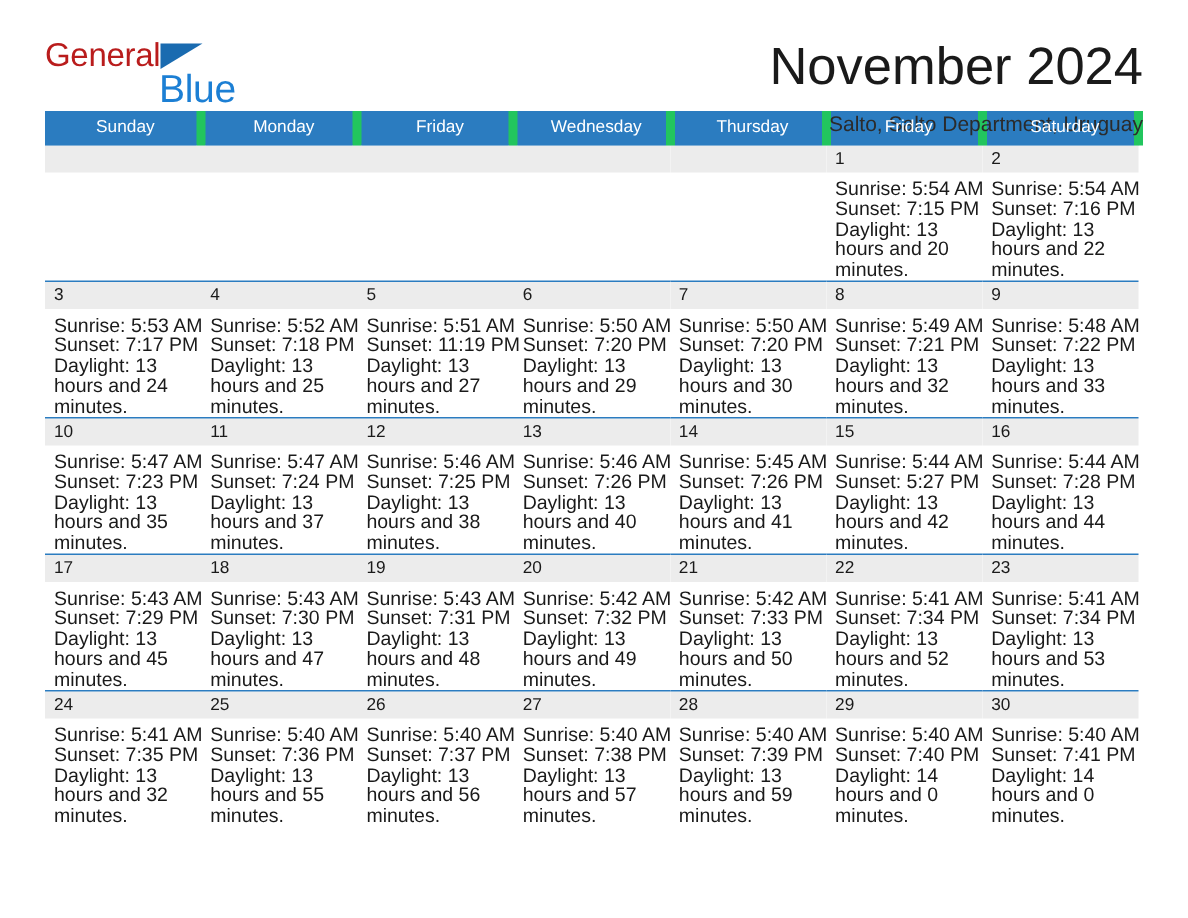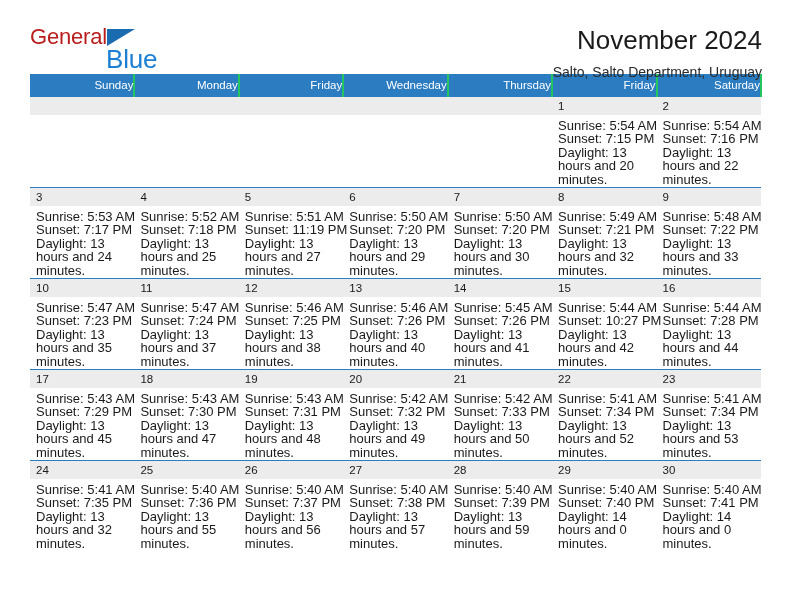--- a/index.html
+++ b/index.html
@@ -61,21 +61,21 @@
     top: 20px;
     font-size: 26px;
     color: #1c7fd4;
     letter-spacing: -0.2px;
   }
   .title-block {
     text-align: right;
     padding-top: 0;
   }
   .cal-title {
-    font-size: 26px;
+    font-size: 35px;
     color: #1a1a1a;
     line-height: 1.1;
     white-space: nowrap;
   }
   .cal-subtitle {
     font-size: 14px;
     color: #2b2b2b;
     margin-top: 9px;
     white-space: nowrap;
   }
@@ -84,25 +84,25 @@
   .calendar {
     width: 732px;
     border-collapse: collapse;
     table-layout: fixed;
   }
   .calendar th {
     background: #2b7cc0;
     color: #ffffff;
     font-size: 11.5px;
     font-weight: normal;
-    text-align: right;
+    text-align: center;
     padding: 5px 0 5px 6px;
     height: 20px;
     box-sizing: border-box;
-    border-right: 2px solid #22c55e;
+    border-right: 6px solid #22c55e;
   }
   .calendar td {
     vertical-align: top;
     padding: 0;
     height: 90px;
     border-top: 1px solid #2b7cc0;
     background: #ffffff;
   }
   .calendar tr.week td {
     border-top: 1px solid #2b7cc0;
@@ -295,21 +295,21 @@
             <div class="cellbody">
               <div>Sunrise: 5:45 AM</div>
               <div>Sunset: 7:26 PM</div>
               <div class="daylight">Daylight: 13 hours and 41 minutes.</div>
             </div>
           </td>
           <td class="">
             <div class="daynum">15</div>
             <div class="cellbody">
               <div>Sunrise: 5:44 AM</div>
-              <div>Sunset: 10:27 PM</div>
+              <div>Sunset: 5:27 PM</div>
               <div class="daylight">Daylight: 13 hours and 42 minutes.</div>
             </div>
           </td>
           <td class="">
             <div class="daynum">16</div>
             <div class="cellbody">
               <div>Sunrise: 5:44 AM</div>
               <div>Sunset: 7:28 PM</div>
               <div class="daylight">Daylight: 13 hours and 44 minutes.</div>
             </div>

